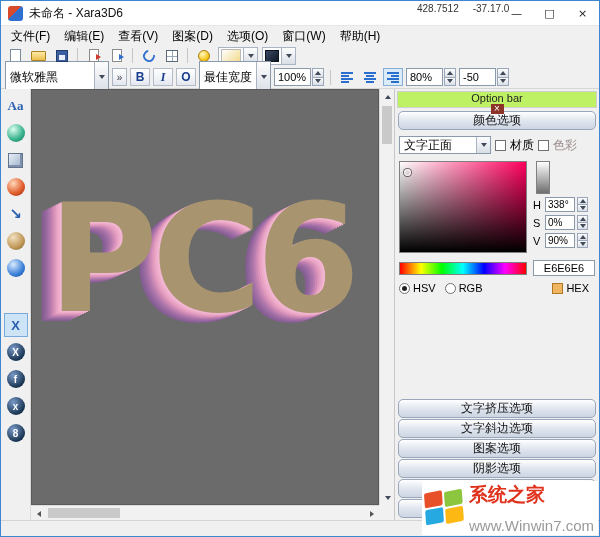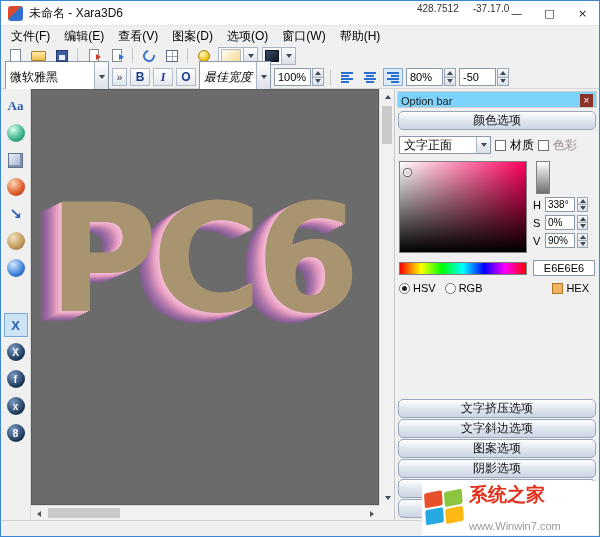--- a/index.html
+++ b/index.html
@@ -40,21 +40,21 @@
       background-image: linear-gradient(to right, transparent 48%, #9ab 48% 56%, transparent 56%), linear-gradient(to bottom, transparent 48%, #9ab 48% 56%, transparent 56%); background-color: #fff; }
   .ic-bulb { width: 12px; height: 12px; border-radius: 50%; background: radial-gradient(circle at 35% 30%, #fff8c8, #f5c518 65%, #c89010); border: 1px solid #a87f10; }
   .drop-swatch, .drop-dark { height: 18px; display: flex; align-items: center; border: 1px solid #aab4c2; background: #fff; margin-left: 2px; }
   .swatch { width: 20px; height: 14px; margin: 0 2px; background: linear-gradient(135deg, #ffffff, #f2d98a); border: 1px solid #b8b8b8; }
   .darkbox { width: 14px; height: 12px; margin: 0 2px; background: linear-gradient(135deg, #3a4a66, #101826); border: 1px solid #0a1220; }
   .combo-arrow { width: 14px; height: 100%; display: flex; align-items: center; justify-content: center;
                  background: linear-gradient(#fdfdfd, #d9dee6); border-left: 1px solid #aab4c2; }
   .arrow-down { width: 0; height: 0; border-left: 3px solid transparent; border-right: 3px solid transparent; border-top: 4px solid #404a58; }
 
   .font-combo { width: 104px; height: 32px; background: #fff; border: 1px solid #8a9aaa; display: flex; align-items: center; }
-  .width-combo { width: 72px; font-style: italic; }
+  .width-combo { width: 72px; }
   .combo-value { flex: 1; padding-left: 4px; white-space: nowrap; overflow: hidden; font-size: 12px; }
   .mini-btn { width: 15px; height: 18px; display: flex; align-items: center; justify-content: center; font-size: 10px;
               border: 1px solid #aab4c2; background: linear-gradient(#fff, #e2e7ee); color: #334; }
   .fmt-btn { width: 20px; height: 18px; display: flex; align-items: center; justify-content: center;
              border: 1px solid #b4bcc8; background: linear-gradient(#ffffff, #e4e8ee); font-weight: bold; color: #1a3c8f; font-size: 12px; }
   .fmt-btn.italic { font-family: "Liberation Serif", serif; font-style: italic; }
 
   .spinner { display: flex; align-items: center; height: 18px; }
   .spin-field { width: 37px; height: 18px; background: #fff; border: 1px solid #8a9aaa; display: flex; align-items: center; padding-left: 3px; font-size: 11px; }
   .spin-btns { width: 12px; height: 18px; display: flex; flex-direction: column; margin-left: 1px; }
@@ -106,21 +106,21 @@
   .hscroll { position: absolute; left: 0; right: 15px; bottom: 0; height: 15px; background: #f1f1f1; border-top: 1px solid #dcdcdc; }
   .scroll-corner { position: absolute; right: 0; bottom: 0; width: 15px; height: 15px; background: #f1f1f1; }
   .scroll-arrow { position: absolute; width: 15px; height: 15px; display: flex; align-items: center; justify-content: center; }
   .vscroll .up { top: 0; } .vscroll .down { bottom: 0; }
   .hscroll .left { left: 0; } .hscroll .right { right: 0; }
   .vthumb { position: absolute; left: 2px; right: 2px; top: 17px; height: 38px; background: #c9c9c9; }
   .hthumb { position: absolute; top: 2px; bottom: 2px; left: 17px; width: 72px; background: #c9c9c9; }
 
   
   .panel { position: absolute; right: 0; top: 88px; bottom: 16px; width: 205px; background: #f0f0f0; border-left: 1px solid #c8c8c8; }
-  .panel-header { height: 17px; margin: 2px 2px 0; display: flex; align-items: flex-end; padding: 0 3px; background: #7dd3fc; border: 1px solid #cfcfcf; }
+  .panel-header { height: 17px; margin: 2px 2px 0; display: flex; align-items: center; padding: 0 3px; background: #bef264; border: 1px solid #cfcfcf; flex-direction: column; }
   .panel-title { flex: 1; font-size: 11px; color: #222; }
   .panel-close { width: 13px; height: 13px; background: #8c3226; color: #fff; display: flex; align-items: center; justify-content: center; font-size: 10px; line-height: 1; }
   .sec-btn { margin: 3px 3px 0; height: 19px; display: flex; align-items: center; justify-content: center;
              background: linear-gradient(#ffffff, #e3e8f0 45%, #ccd5e3); border: 1px solid #9aa6ba; border-radius: 5px; font-size: 12px; color: #111; }
   .ctrl-row { display: flex; align-items: center; margin: 6px 4px 0; gap: 4px; }
   .surface-combo { width: 92px; height: 18px; background: #fff; border: 1px solid #8a9aaa; display: flex; align-items: center; }
   .cb { width: 11px; height: 11px; background: #fff; border: 1px solid #707070; flex: 0 0 auto; }
   .cb-label { font-size: 12px; font-family: Liberation Serif, serif; }
   .cb-label.dim { color: #9a8a8a; }
   .picker-row { display: flex; margin: 7px 4px 0; gap: 6px; }
@@ -153,21 +153,21 @@
 
   
   .watermark { position: absolute; right: 1px; bottom: 1px; width: 176px; height: 54px; background: #fff;
                display: flex; align-items: center; padding-left: 3px; z-index: 100; }
   .flag { width: 40px; height: 34px; display: grid; grid-template-columns: 18px 18px; grid-template-rows: 15px 15px; gap: 2px; transform: rotate(-4deg); flex: 0 0 auto; }
   .flag span { border-radius: 2px; transform: skewY(-7deg); display: block; }
   .flag .p1 { background: #e8502a; } .flag .p2 { background: #8cc63f; }
   .flag .p3 { background: #26a9e0; } .flag .p4 { background: #fdb813; }
   .wm-text { margin-left: 4px; overflow: hidden; }
   .wm-name { color: #e0311c; font-weight: bold; font-size: 19px; line-height: 22px; white-space: nowrap; }
-  .wm-url { color: #9a9a9a; font-size: 11px; line-height: 14px; white-space: nowrap; margin-top: 13px; }
+  .wm-url { color: #9a9a9a; font-size: 15px; line-height: 14px; white-space: nowrap; margin-top: 13px; }
 </style>
 </head>
 <body>
 
 <div id="window">
 
   <div class="titlebar">
     <div class="app-icon"></div>
     <div class="title-text">未命名 - Xara3D6</div>
     <div class="win-controls">

